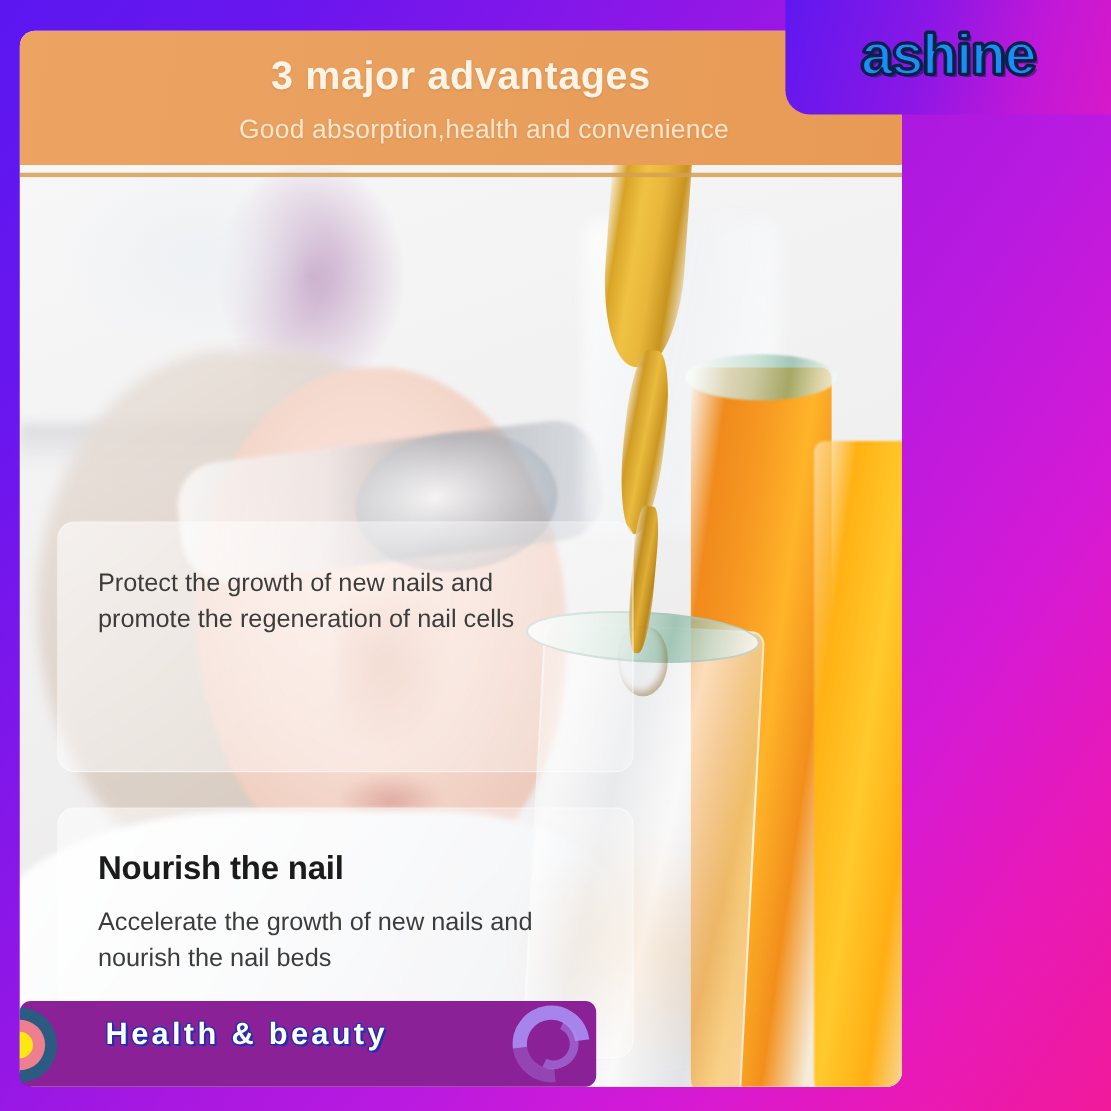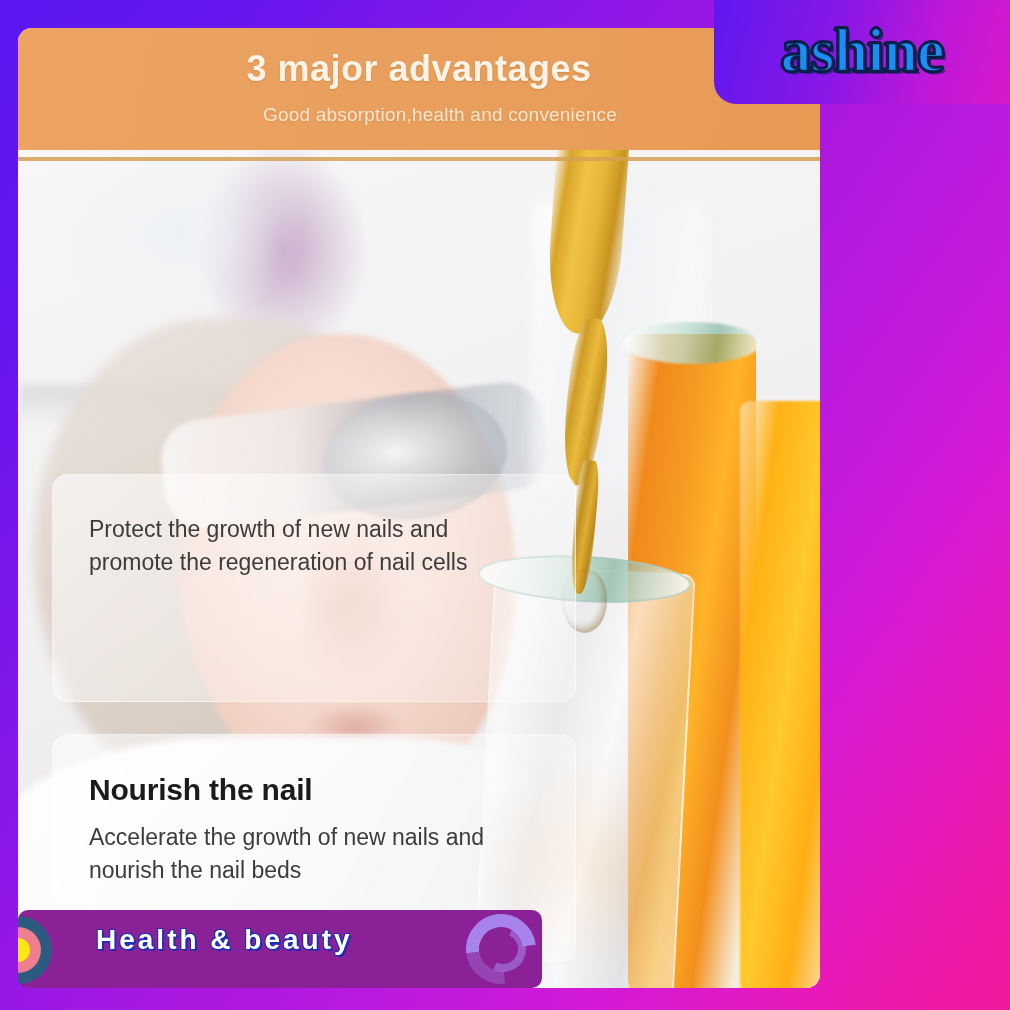--- a/index.html
+++ b/index.html
@@ -33,21 +33,21 @@
     z-index:5;
   }
   #title-main {
     position:absolute; left:0; right:0; top:20px;
     text-align:center; font-size:36px; font-weight:bold;
     color:#fdf3e6; letter-spacing:0.5px;
     text-shadow:0 1px 2px rgba(150,90,30,.28);
   }
   #title-sub {
     position:absolute; left:0; right:0; top:76px;
-    text-align:center; font-size:19px; font-weight:400;
+    text-align:center; font-size:24px; font-weight:400;
     color:#fae6cf; letter-spacing:0.2px;
     text-shadow:0 1px 2px rgba(150,90,30,.2);
     margin-left:42px;
   }
   
   #gold-rule {
     position:absolute; left:0; top:122px; width:100%; height:14px;
     background:linear-gradient(to bottom,
        #f2f2ef 0%, #f2f2ef 38%, #d8a martin 0%, #d9a559 45%,
        #cf9c50 62%, #eeeae2 80%, #f4f4f2 100%);
@@ -254,29 +254,28 @@
   
   #watermark {
     position:absolute; right:0; top:0;
     width:296px; height:104px;
     border-radius:0 0 0 22px;
     background:linear-gradient(105deg,#5f18ef 0%,#8a17e6 42%,#c018d8 74%,#d719c9 100%);
     z-index:60;
     display:flex; align-items:center; justify-content:center;
   }
   #watermark-text {
-    font-size:62px; font-weight:bold; letter-spacing:-1px;
+    font-size:52px; font-weight:bold; letter-spacing:-1px;
     color:#1b8ef5;
     -webkit-text-stroke:2.5px #0b1f4a;
     text-shadow:
        2px 0 0 #0b1f4a, -2px 0 0 #0b1f4a,
        0 2px 0 #0b1f4a, 0 -2px 0 #0b1f4a,
        3px 3px 0 rgba(11,31,74,.55);
     transform:translateY(-2px);
-    font-family:Liberation Serif, serif;
   }
 
   
   #brand-banner {
     position:absolute; left:18px; bottom:22px;
     width:524px; height:78px;
     background:#8a2196;
     border-radius:10px;
     z-index:70;
     overflow:hidden;

